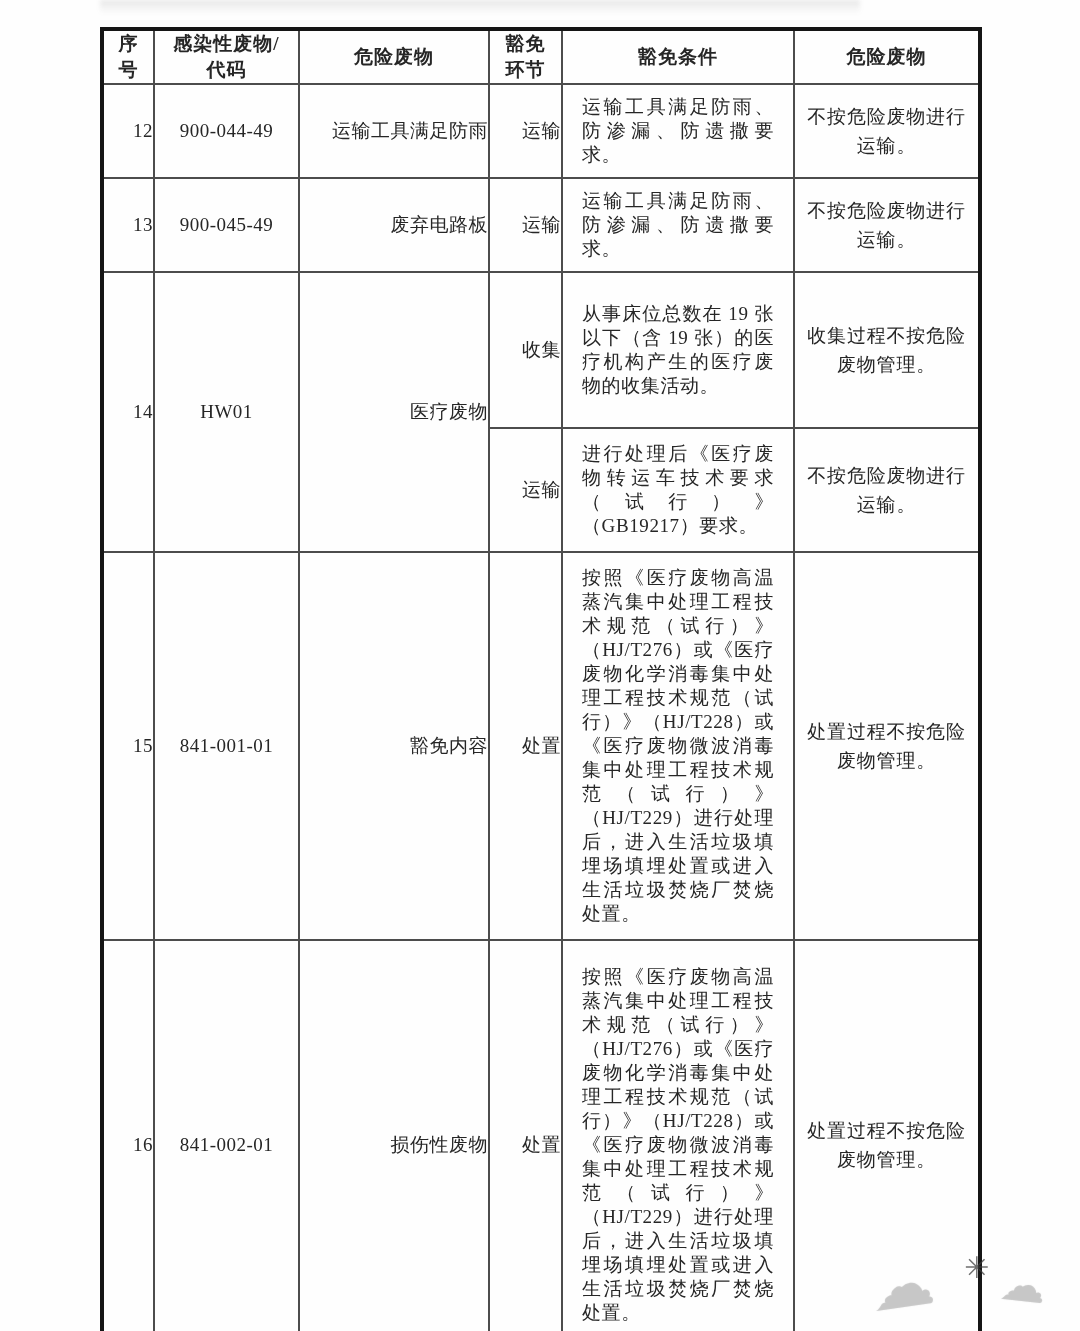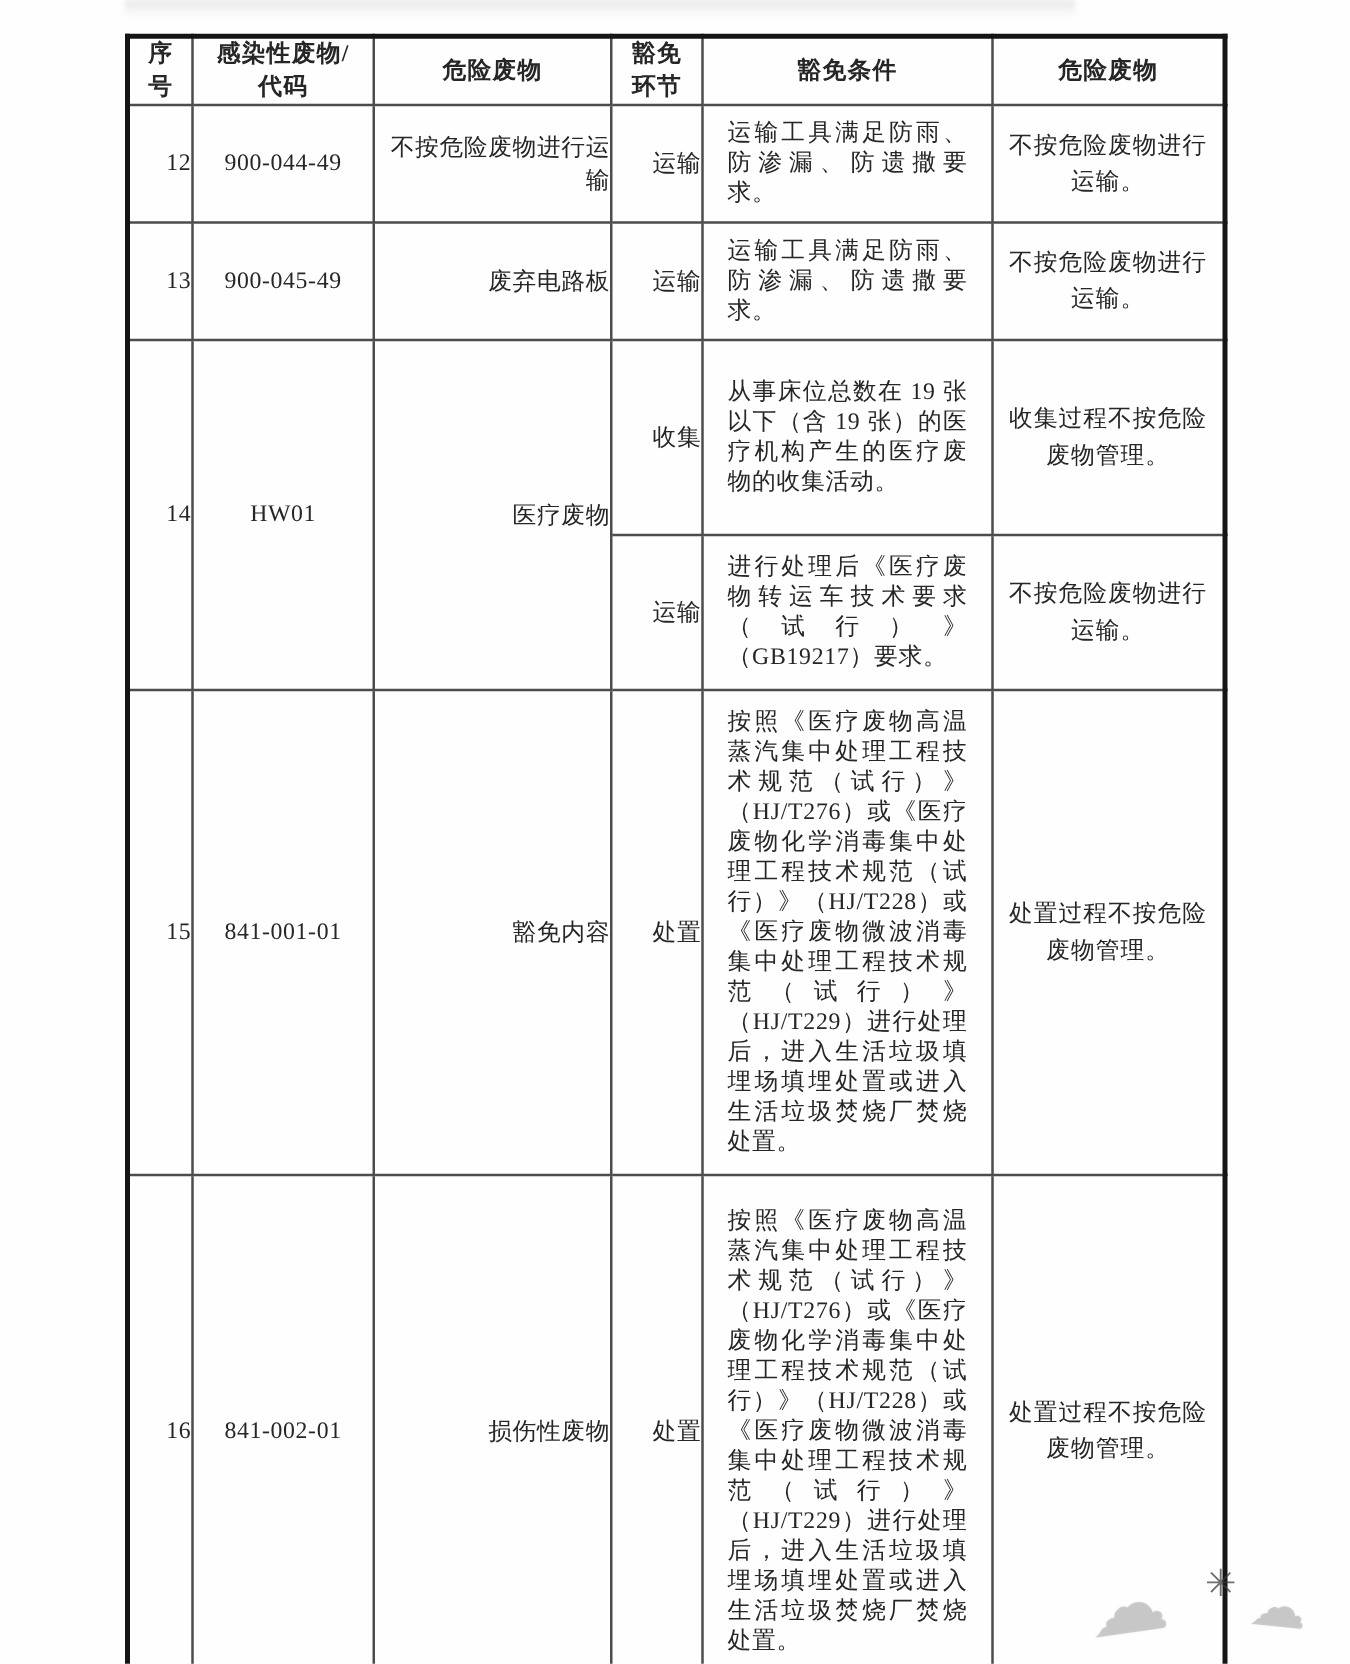--- a/index.html
+++ b/index.html
@@ -112,21 +112,21 @@
 环节</th>
         <th class="hdr">豁免条件</th>
         <th class="hdr">危险废物</th>
       </tr>
     </thead>
     <tbody>
 
       <tr class="rh-12">
         <td class="c-center">12</td>
         <td class="c-code">900-044-49</td>
-        <td class="c-center">不按危险废物进行运输</td>
+        <td class="c-center">运输工具满足防雨</td>
         <td class="c-center">运输</td>
         <td class="c-cond">运输工具满足防雨、防渗漏、防遗撒要求。</td>
         <td class="c-content">不按危险废物进行运输。</td>
       </tr>
 
       <tr class="rh-13">
         <td class="c-center">13</td>
         <td class="c-code">900-045-49</td>
         <td class="c-center">废弃电路板</td>
         <td class="c-center">运输</td>

